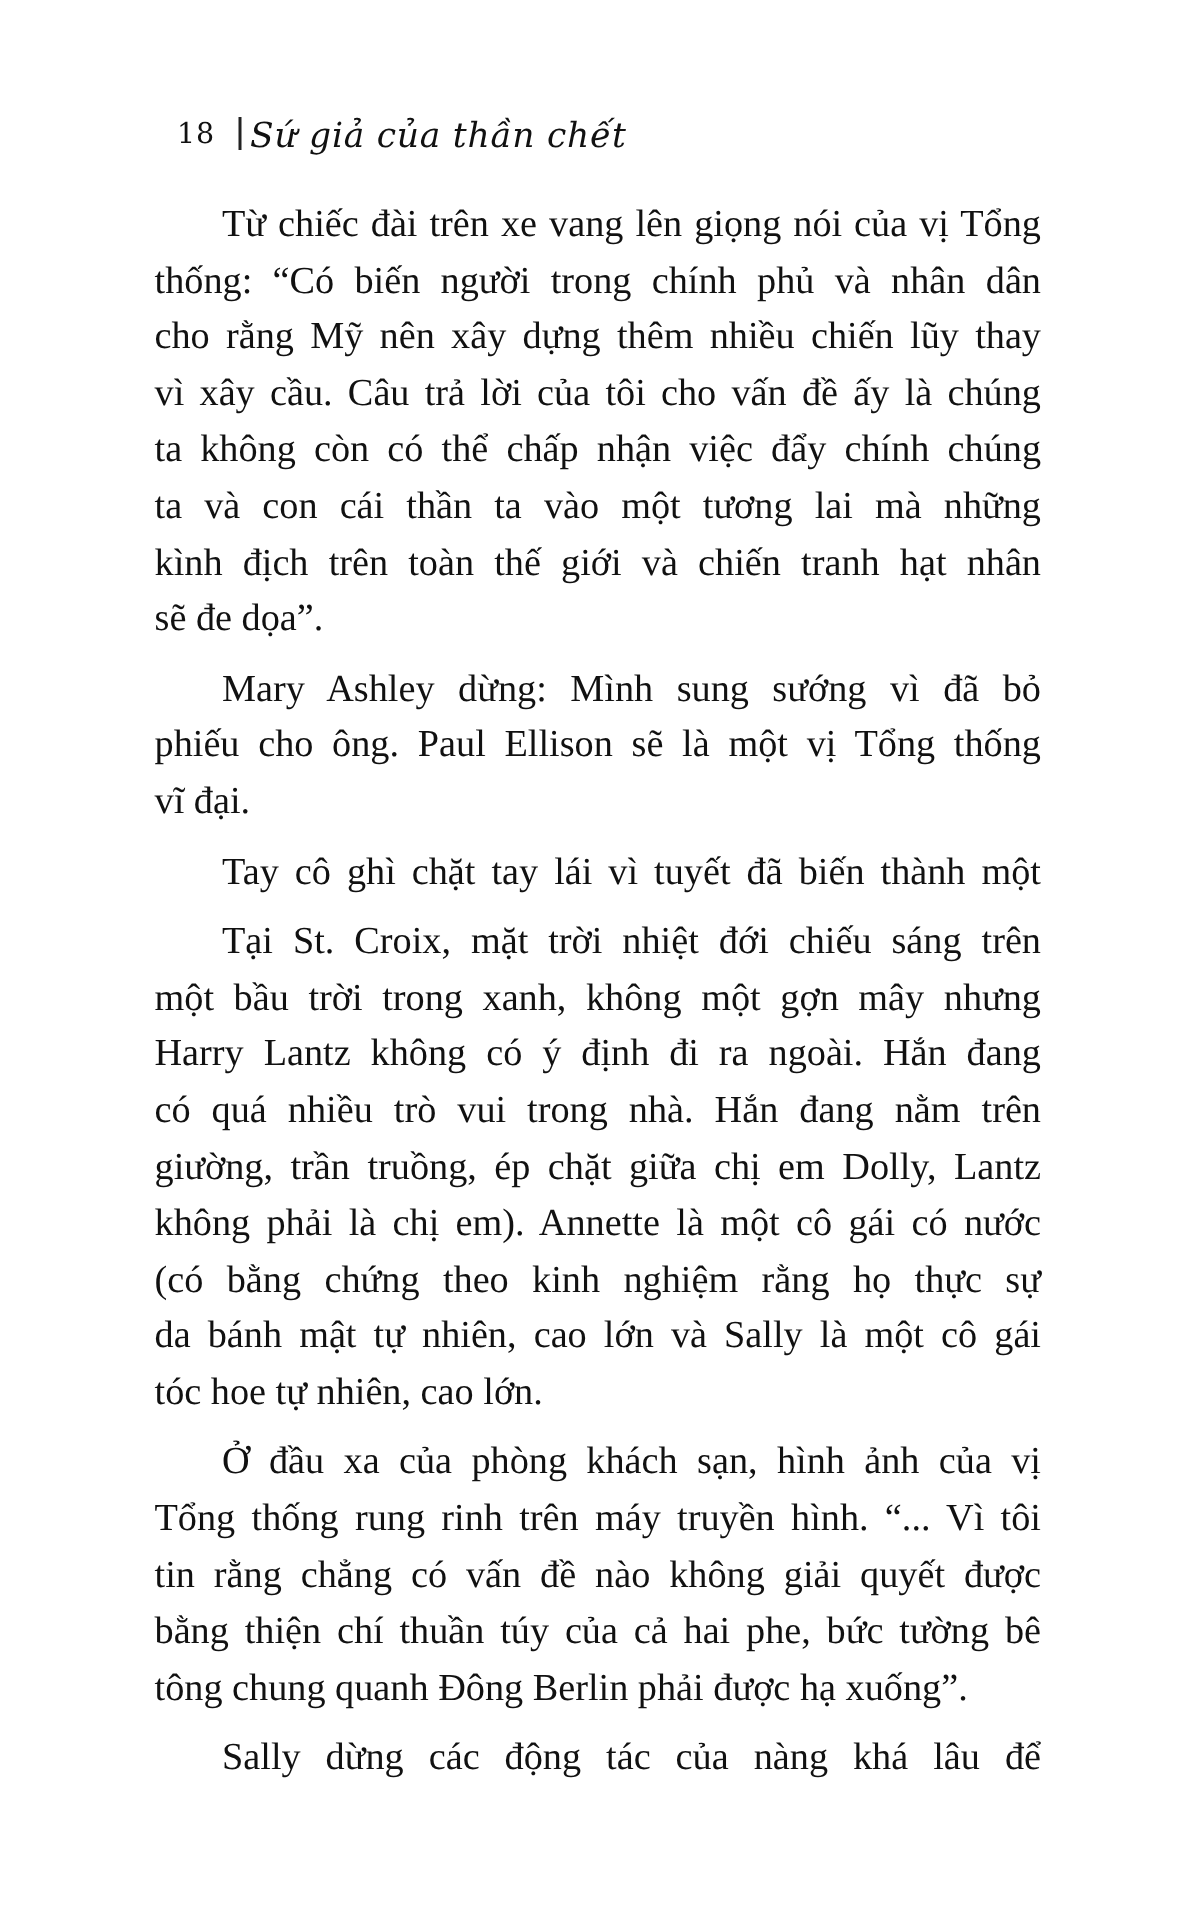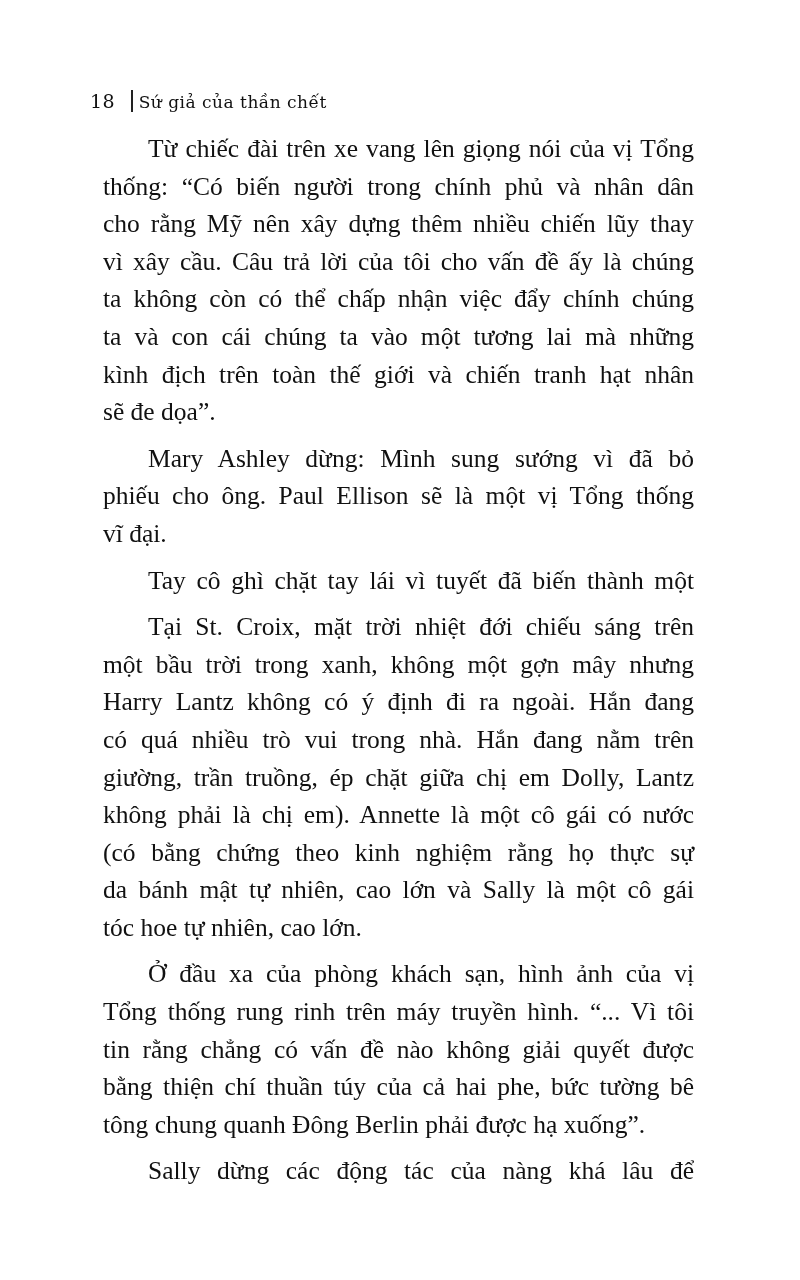--- a/index.html
+++ b/index.html
@@ -15,45 +15,45 @@
       color: #111111;
       font-family: "Liberation Serif", "DejaVu Serif", serif;
     }
     .page {
       position: absolute;
       left: 0; top: 0;
       width: 800px; height: 1280px;
     }
     .running-header {
       position: absolute;
-      left: 90px;
+      left: 118px;
       top: 78px;
       height: 34px;
       display: flex;
-      align-items: flex-end;
+      align-items: flex-start;
       font-size: 22px;
       color: #111;
     }
     .page-number {
       font-family: "DejaVu Serif", serif;
       font-size: 19px;
       letter-spacing: 0.5px;
     }
     .header-divider {
       display: inline-block;
       width: 1.5px;
       height: 22px;
       background: #222;
       margin: 0 6px 0 16px;
     }
     .book-title {
       font-family: "DejaVu Serif", serif;
-      font-size: 17px;
+      font-style: italic;
+      font-size: 23px;
       letter-spacing: 0.5px;
-      margin-top: 40px;
     }
     .body-text {
       position: absolute;
       left: 103px;
       top: 130px;
       width: 591px;
       font-size: 25.5px;
       line-height: 37.6px;
       font-family: Liberation Serif, serif;
     }
@@ -86,21 +86,21 @@
   </div>
 
   <div class="body-text">
 
     <div class="paragraph">
       <span class="line indent">Từ chiếc đài trên xe vang lên giọng nói của vị Tổng</span>
       <span class="line">thống: “Có biến người trong chính phủ và nhân dân</span>
       <span class="line">cho rằng Mỹ nên xây dựng thêm nhiều chiến lũy thay</span>
       <span class="line">vì xây cầu. Câu trả lời của tôi cho vấn đề ấy là chúng</span>
       <span class="line">ta không còn có thể chấp nhận việc đẩy chính chúng</span>
-      <span class="line">ta và con cái chúng ta vào một tương lai mà những</span>
+      <span class="line">ta và con cái thần ta vào một tương lai mà những</span>
       <span class="line">kình địch trên toàn thế giới và chiến tranh hạt nhân</span>
       <span class="line last">sẽ đe dọa”.</span>
     </div>
     <div class="para-gap"></div>
 
     <div class="paragraph">
       <span class="line indent">Mary Ashley dừng: Mình sung sướng vì đã bỏ</span>
       <span class="line">phiếu cho ông. Paul Ellison sẽ là một vị Tổng thống</span>
       <span class="line last">vĩ đại.</span>
     </div>

